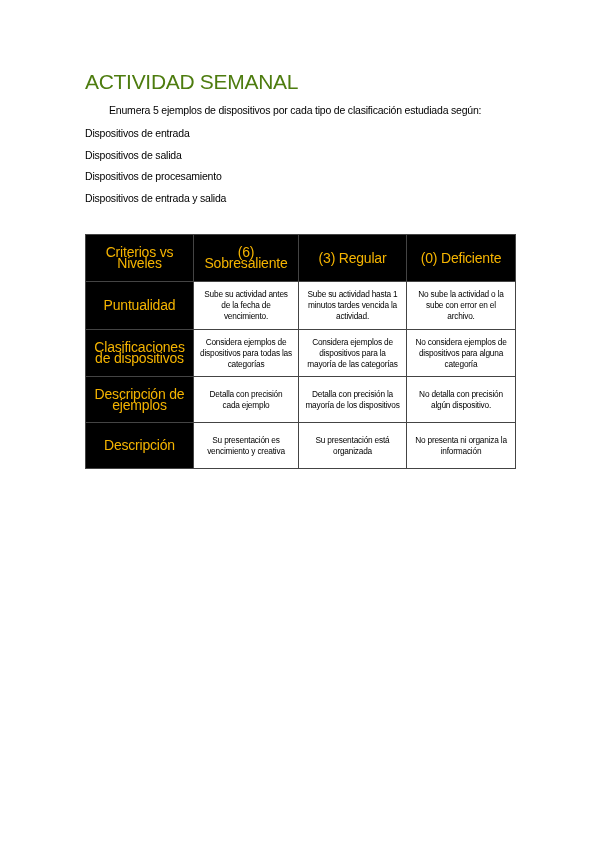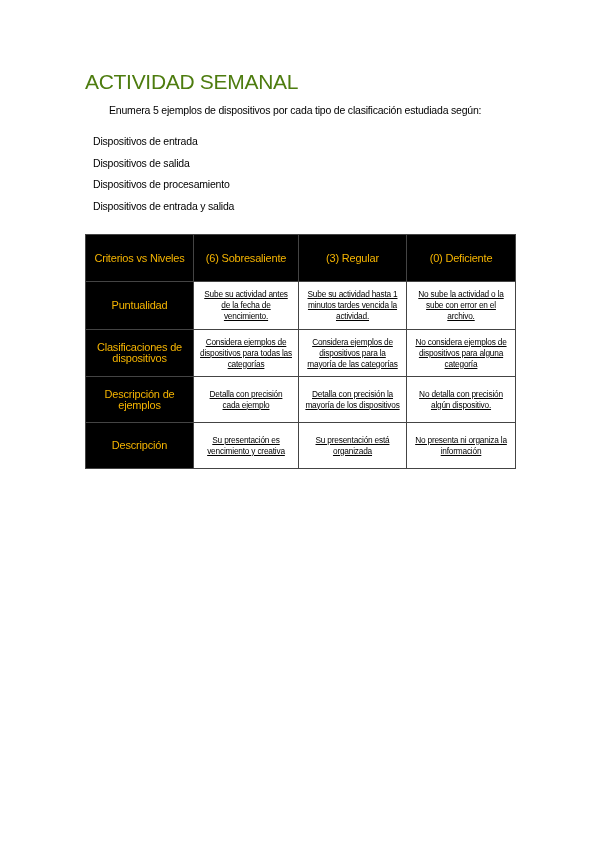--- a/index.html
+++ b/index.html
@@ -1,28 +1,28 @@
 <!DOCTYPE html>
 <html><head>
   <meta charset="utf-8">
   <style>
     html, body { margin: 0; padding: 0; background: #ffffff; }
     body { width: 600px; height: 848px; position: relative; overflow: hidden;
            font-family: "Liberation Sans", sans-serif; color: #000; }
     .title { position: absolute; left: 85px; top: 70px; font-size: 21px; color: #4d7c0f;
              letter-spacing: -0.3px; font-weight: normal; }
     .intro { position: absolute; left: 85px; top: 104px; font-size: 10.5px; letter-spacing: -0.2px; margin-left: 24px; }
-    .list { position: absolute; left: 85px; top: 126px; margin: 8px; padding: 0; list-style: none; }
+    .list { position: absolute; left: 85px; top: 126px; margin: 0; padding: 0; list-style: none; }
     .list li { font-size: 10.5px; height: 21.5px; line-height: 14px; letter-spacing: -0.2px; }
     table.rubric { position: absolute; left: 85px; top: 234px; width: 430px; height: 234px;
                    border-collapse: collapse; table-layout: fixed; }
     table.rubric td { border: 1px solid #444; text-align: center; vertical-align: middle;
                       font-size: 8.3px; line-height: 11px; padding: 0 6px; letter-spacing: -0.2px; }
-    table.rubric td.dark { background: #000; color: #f5b400; font-size: 11px; border-color: #444; }
-    table.rubric td.cell { background: #fff; color: #000; text-decoration: underline; }
+    table.rubric td.dark { background: #000; color: #f5b400; font-size: 14px; border-color: #444; }
+    table.rubric td.cell { background: #fff; color: #000; }
     table.rubric tr.head { height: 47px; }
     table.rubric tr.r1 { height: 48px; }
     table.rubric tr.r2 { height: 47px; }
     table.rubric tr.r3 { height: 46px; margin-top: 46px; }
     table.rubric tr.r4 { height: 46px; }
     col.c0 { width: 108px; } col.c1 { width: 105px; } col.c2 { width: 108px; } col.c3 { width: 109px; }
   </style>
 </head>
 <body>
 

